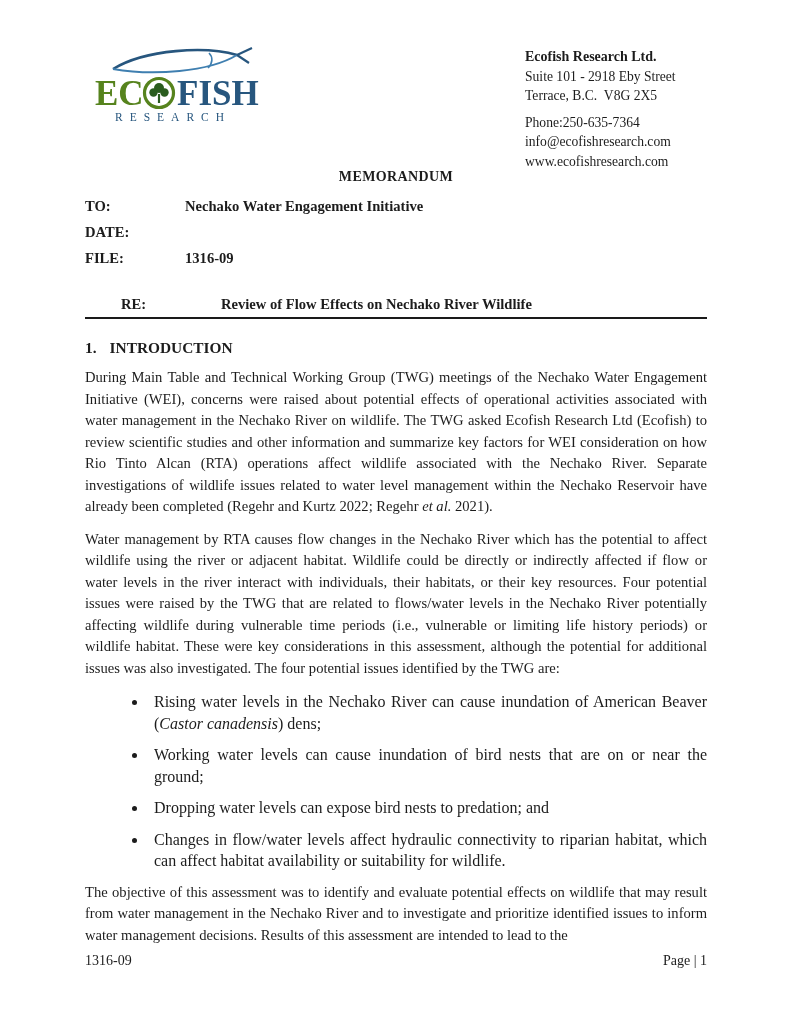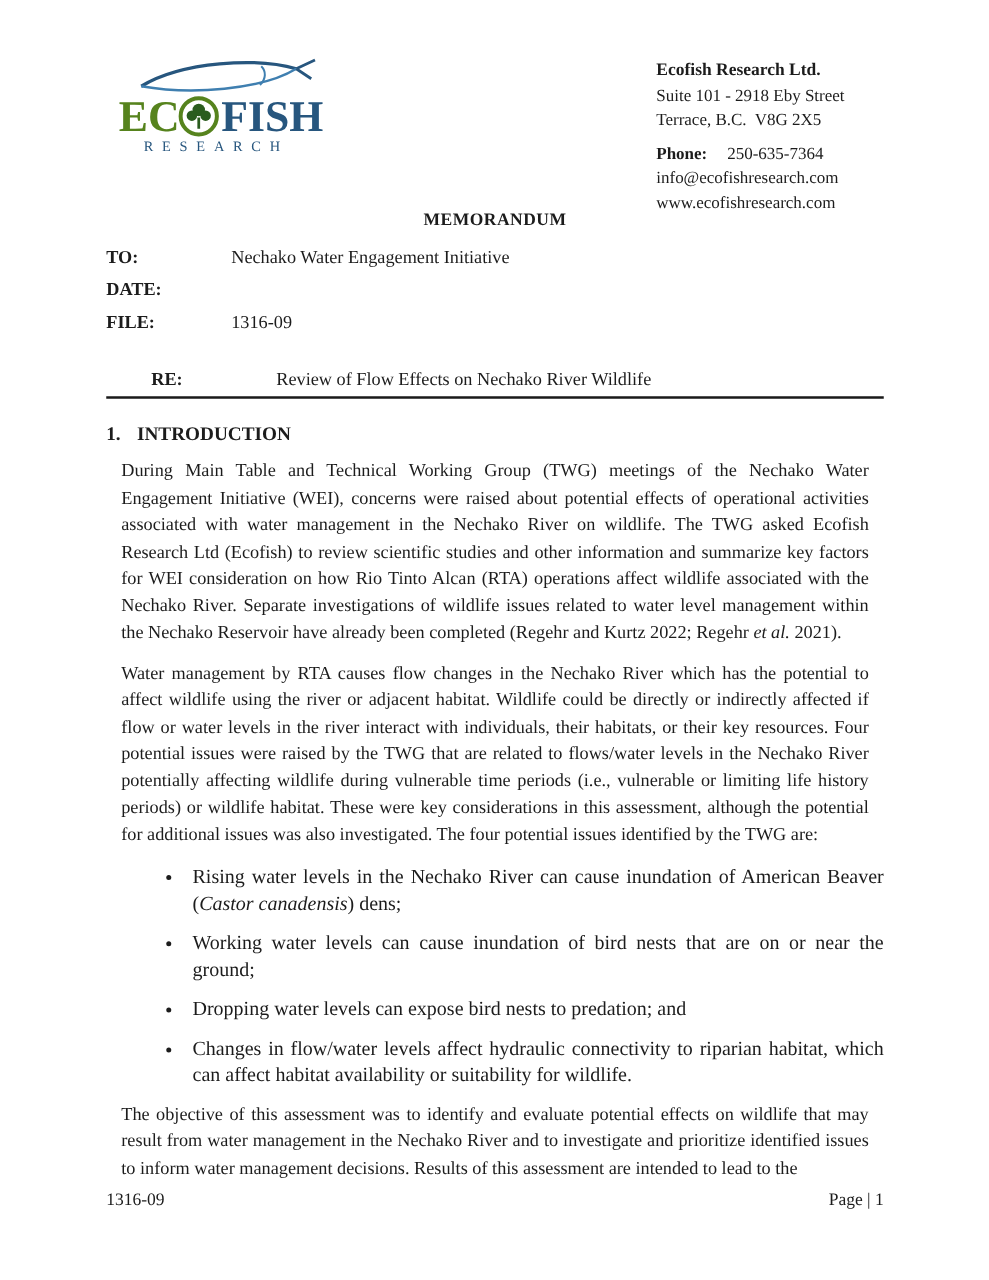--- a/index.html
+++ b/index.html
@@ -22,40 +22,40 @@
   }
   
   .header { position: relative; height: 122px; }
   .logo { position: absolute; left: 6px; top: 0; }
   .contact {
     position: absolute; left: 440px; top: 2px;
     font-size: 13.6px; line-height: 19.5px;
   }
   .contact .company { font-weight: bold; font-size: 14px; }
   .contact .phone-row { margin-top: 7px; }
-  .contact .phone-label { font-weight: bold; margin-right: 16px; }
+  .contact .phone-label { font-weight: normal; margin-right: 0; }
   
   .memo-title {
     text-align: center; font-weight: bold; font-size: 14px;
     letter-spacing: 0.4px; margin: 2px 0 11px;
   }
   .field-row { display: flex; margin-bottom: 5px; font-size: 14.6px; line-height: 21px; }
   .field-label { width: 100px; flex: 0 0 100px; font-weight: bold; }
-  .field-value { flex: 1; text-align: justify; font-weight: normal; }
+  .field-value { flex: 1; text-align: justify; font-weight: bold; }
   .re-row { margin-top: 25px; margin-bottom: 0; margin-left: 36px; }
   .rule { border-bottom: 2.5px solid #1a1a1a; margin-top: 2px; }
   
   .section-heading {
     display: flex; font-weight: bold; font-size: 15.4px;
     margin: 20px 0 10px;
   }
   .section-number { margin-right: 13px; }
   p.body-text {
     font-size: 14.6px; line-height: 21.5px; text-align: justify;
-    margin: 0 12px 11px;
+    margin: 0 0 11px;
   }
   ul.issue-list { margin: 12px 0 10px; padding-left: 63px; }
   ul.issue-list li {
     font-size: 16px; line-height: 21.5px; text-align: justify;
     margin-bottom: 10px; padding-left: 6px;
   }
   .italic { font-style: italic; }
   
   .footer {
     position: absolute; left: 85px; right: 84px; top: 953px;

